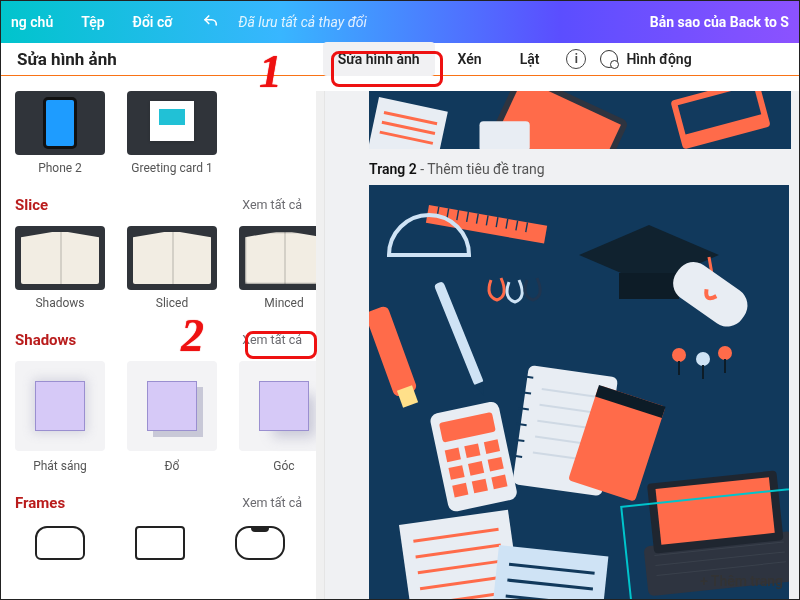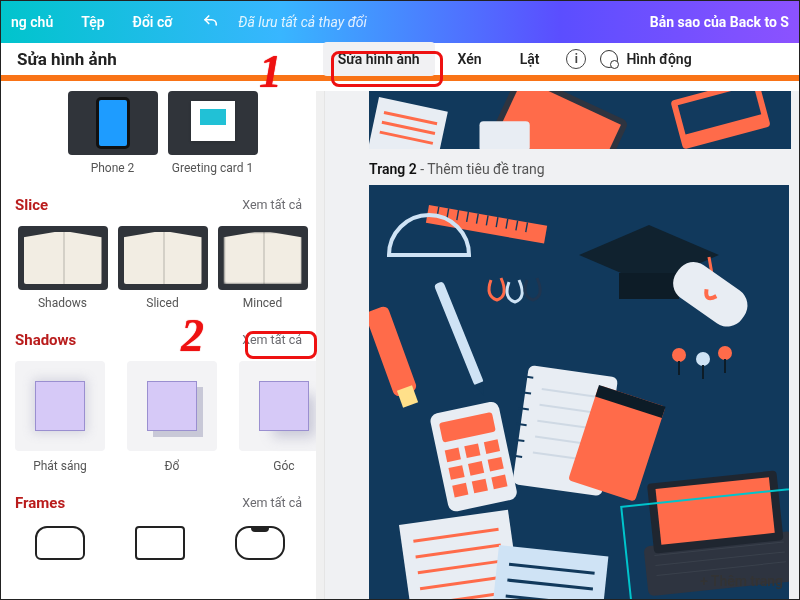--- a/index.html
+++ b/index.html
@@ -15,21 +15,21 @@
   }
   .topbar .nav-item { margin-right: 28px; cursor: pointer; }
   .topbar .undo { width: 22px; height: 22px; display: inline-flex; align-items: center; justify-content: center; margin-right: 16px; cursor: pointer;}
   .topbar .saved { font-style: italic; font-weight: 400; opacity: 0.85; }
   .topbar .spacer { flex: 1; }
   .topbar .doc-title { font-weight: 700; }
 
   
   .toolbar2 {
     height: 32px; display: flex; align-items: center; padding: 16px 10px;
-    border-bottom: 6px solid #f97316; position: relative;
+    border-bottom: 1px solid #f97316; position: relative;
   }
   .toolbar2 .left-title { font-weight: 700; font-size: 17px; color: #222; padding-left: 6px; }
   .toolbar2 .gap { width: 206px; }
   .toolbar2 .btn {
     padding: 8px 14px; border: 1px solid transparent; border-radius: 4px;
     background: #f1f1f3; color: #222; font-size: 14px; font-weight: 600; cursor: pointer;
     margin-right: 8px;
   }
   .toolbar2 .plain { background: transparent; }
   .toolbar2 .info-icon {
@@ -58,21 +58,21 @@
   }
   .sidepanel::after {
     content: ""; position: absolute; right: 0; top: 0; bottom: 0; width: 8px;
     background: #f0f0f0;
   }
   .sidepanel .scroll-thumb {
     position: absolute; right: 1px; top: 150px; width: 6px; height: 90px;
     background: #c7c7c9; border-radius: 3px;
   }
 
-  .thumb-row { display: flex; gap: 10px; justify-content: center; }
+  .thumb-row { display: flex; gap: 22px; }
   .thumb { width: 90px; text-align: center; cursor: pointer; }
   .thumb .img {
     width: 90px; height: 64px; border-radius: 4px; background: #30343a;
     display: flex; align-items: center; justify-content: center; overflow: hidden;
     position: relative;
   }
   .thumb .cap { font-size: 12px; color: #555; margin-top: 6px; }
 
   .section-head { display: flex; align-items: center; justify-content: space-between; margin: 18px 0 10px; }
   .section-head .title { font-weight: 700; font-size: 15px; color: #b91c1c; }

